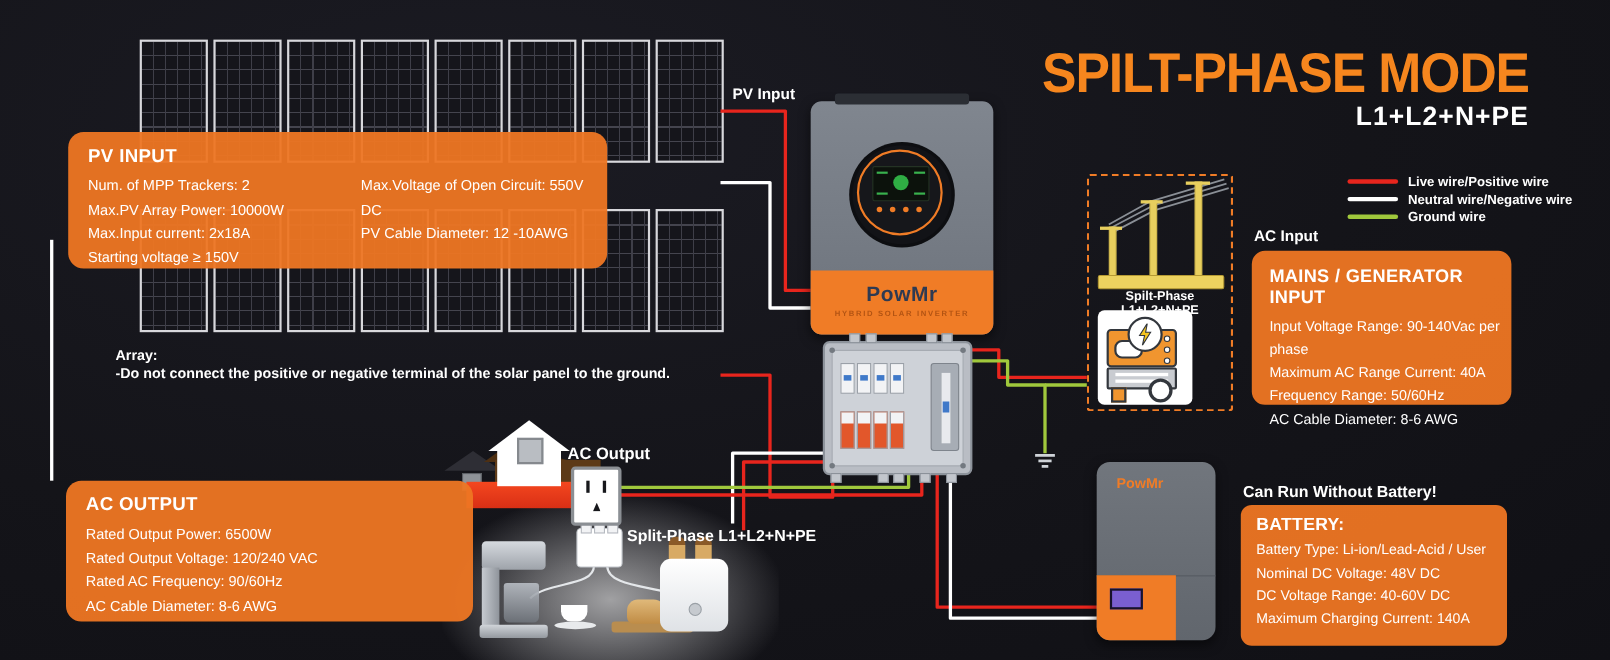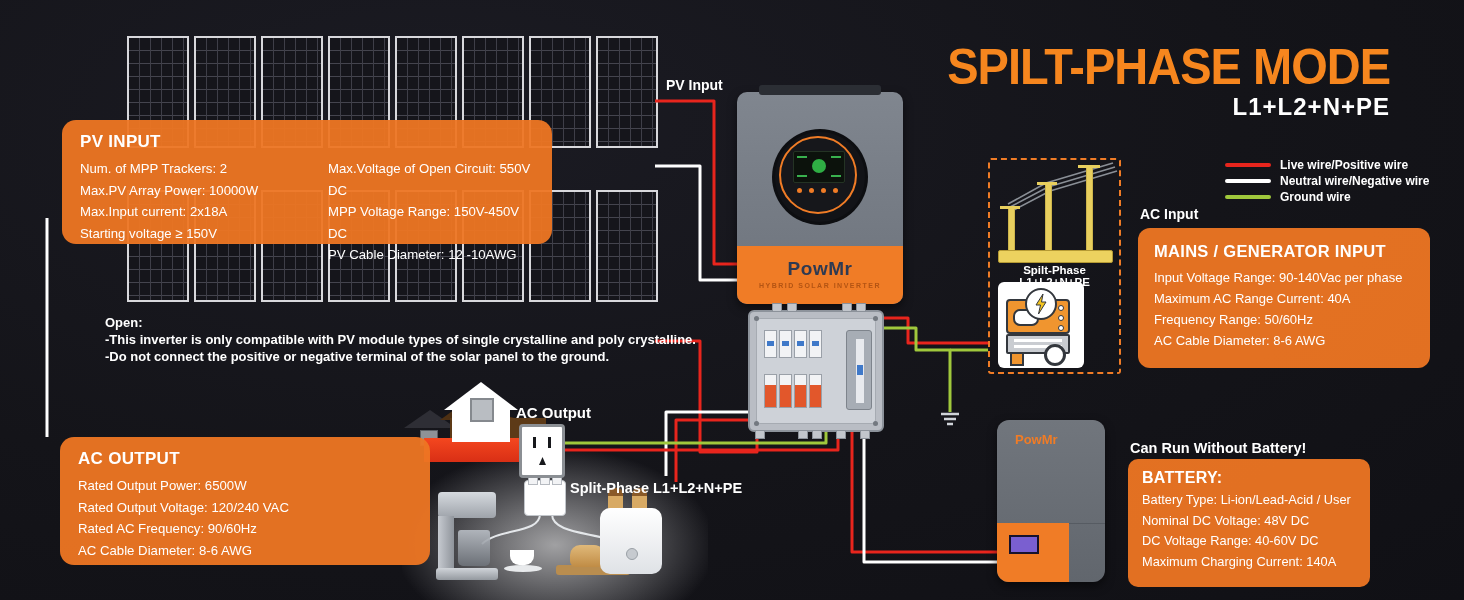--- a/index.html
+++ b/index.html
@@ -234,29 +234,27 @@
     <h2>PV INPUT</h2>
     <div class="cols">
       <div class="col-l">
         <div class="line">Num. of MPP Trackers: 2</div>
         <div class="line">Max.PV Array Power: 10000W</div>
         <div class="line">Max.Input current: 2x18A</div>
         <div class="line">Starting voltage ≥ 150V</div>
       </div>
       <div class="col-r">
         <div class="line">Max.Voltage of Open Circuit: 550V DC</div>
-        <div class="line">MPP Voltage Range: 150V-450V DC</div>
         <div class="line">PV Cable Diameter: 12 -10AWG</div>
       </div>
     </div>
   </div>
 
   <div class="note">
-    <div>Open:</div>
-    <div>-This inverter is only compatible with PV module types of single crystalline and poly crystalline.</div>
+    <div>Array:</div>
     <div>-Do not connect the positive or negative terminal of the solar panel to the ground.</div>
   </div>
 
   <div class="wlabel" style="left:666px;top:77px;">PV Input</div>
 
   <div class="inverter">
     <div class="inv-bracket"></div>
     <div class="inv-display">
       <div class="inv-ring">
         <div class="inv-lcd">
@@ -332,21 +330,21 @@
       <div class="gen-lower">
           <i></i>
           <i></i>
         </div>
       <div class="gen-wheel"></div>
       <div class="gen-foot"></div>
     </div>
   </div>
 
   <div class="wlabel" style="left:1140px;top:206px;">AC Input</div>
-  <div class="obox" style="left:1138px;top:228px;width:292px;height:140px;border-radius:12px;padding:14px 8px 10px 16px;">
+  <div class="obox" style="left:1138px;top:228px;width:236px;height:140px;border-radius:12px;padding:14px 8px 10px 16px;">
     <h2 style="font-size:16.5px;">MAINS / GENERATOR INPUT</h2>
     <div class="line" style="font-size:13px;line-height:21px;">Input Voltage Range: 90-140Vac per phase</div>
     <div class="line" style="font-size:13px;line-height:21px;">Maximum AC Range Current: 40A</div>
     <div class="line" style="font-size:13px;line-height:21px;">Frequency Range: 50/60Hz</div>
     <div class="line" style="font-size:13px;line-height:21px;">AC Cable Diameter: 8-6 AWG</div>
   </div>
 
   <div class="battery">
     <div class="bat-brand">PowMr</div>
     <div class="bat-seam"></div>

